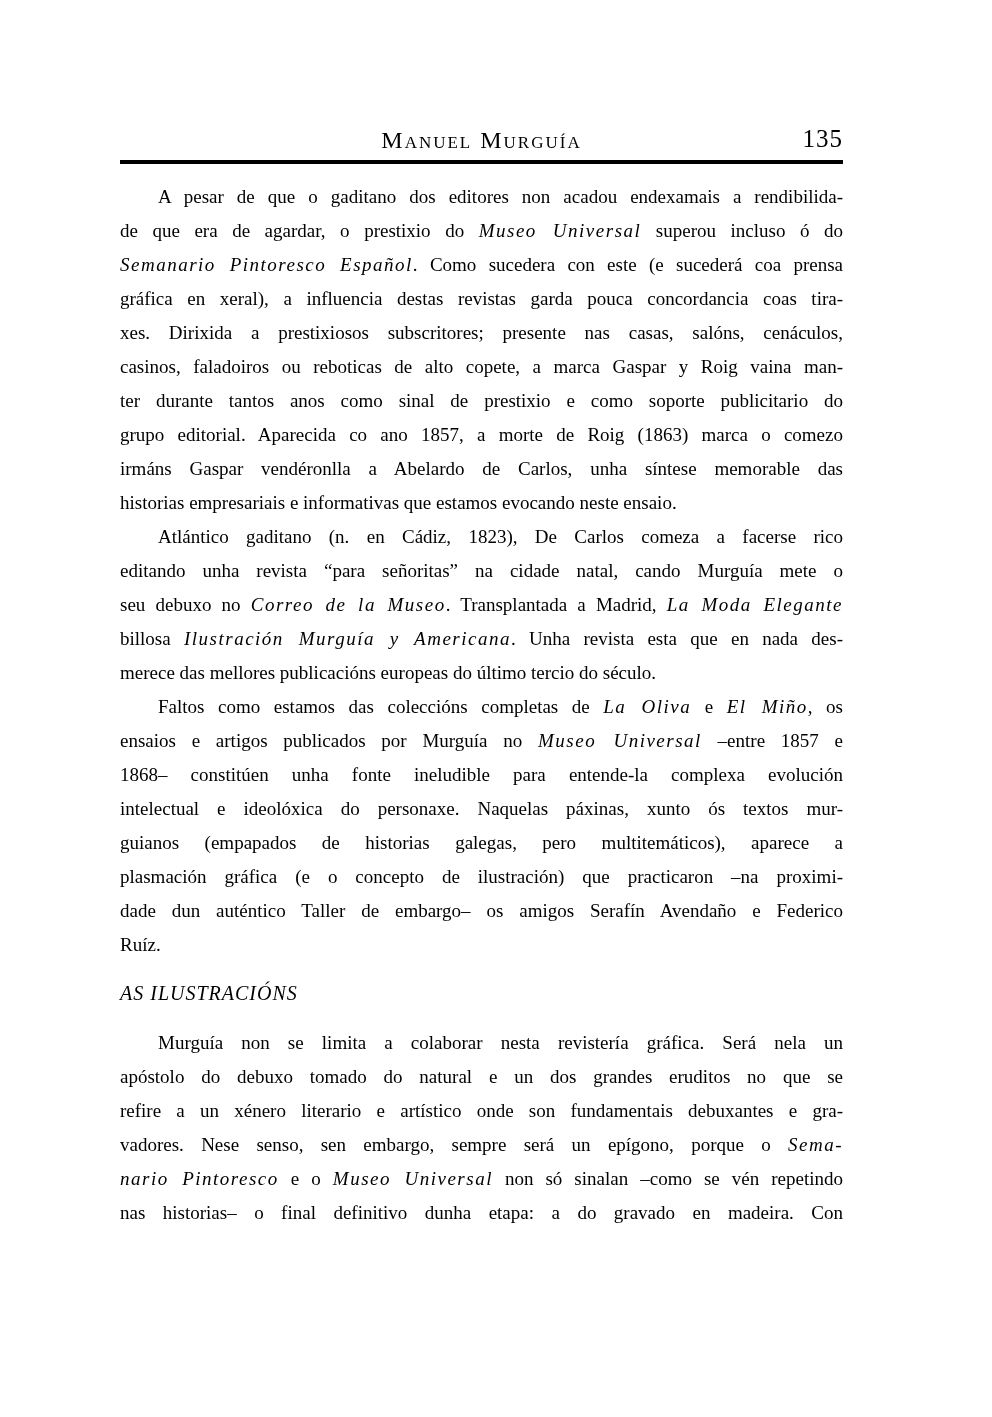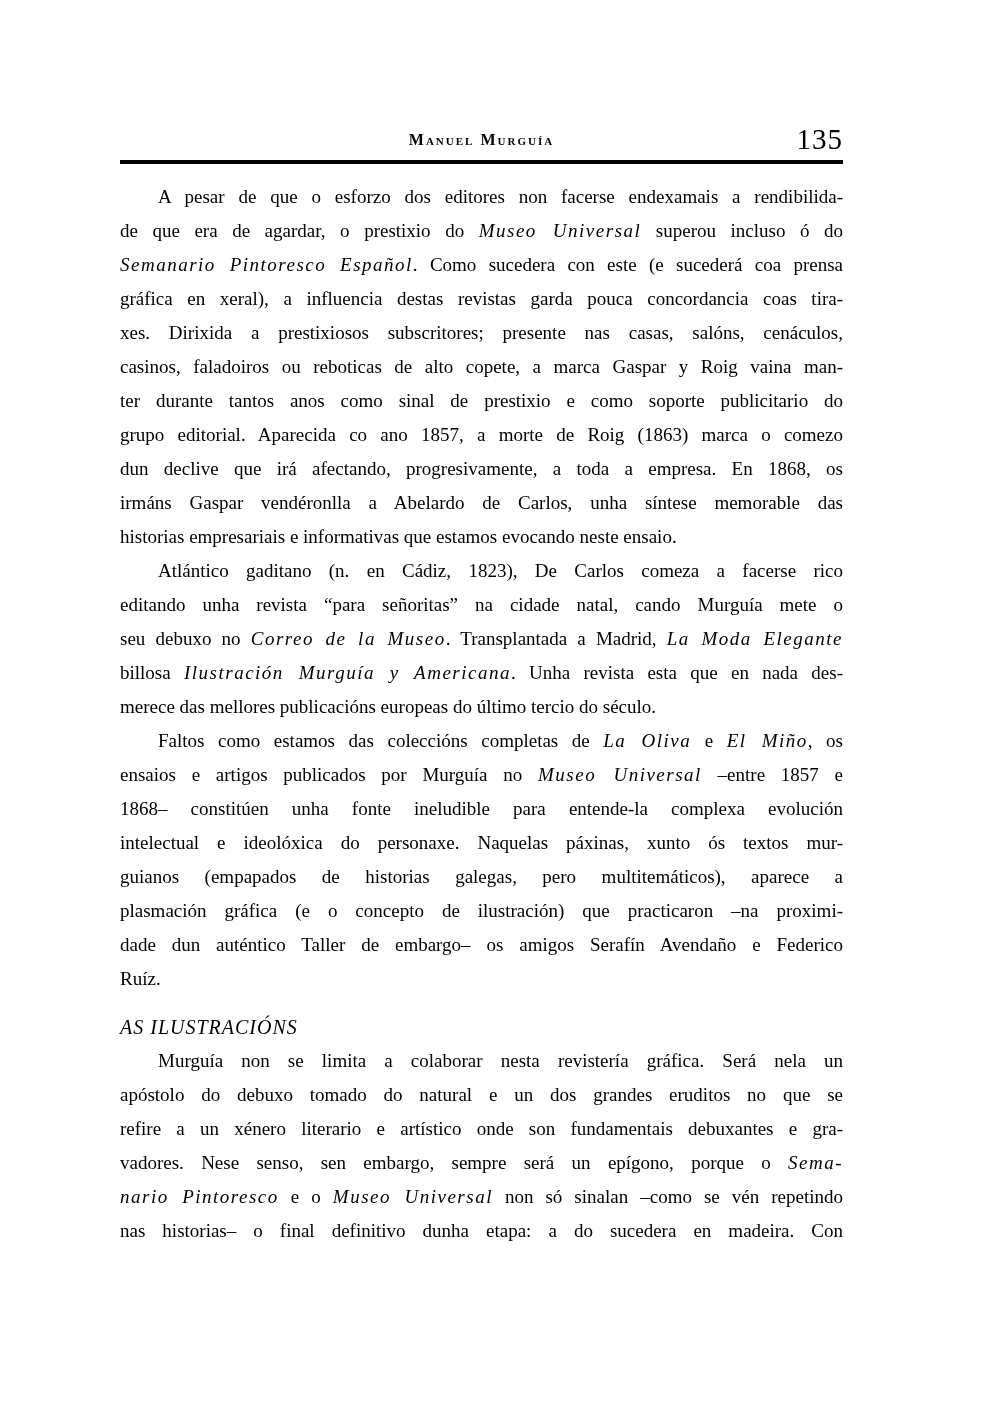--- a/index.html
+++ b/index.html
@@ -18,30 +18,29 @@
     top: 126px;
     width: 723px;
   }
   .page-header {
     position: relative;
     height: 32px;
   }
   .header-title {
     text-align: center;
     font-variant: small-caps;
-    font-size: 16px;
+    font-size: 24px;
     letter-spacing: 2px;
     line-height: 28px;
-    font-weight: bold;
   }
   .page-number {
     position: absolute;
     right: 0;
     top: -1px;
-    font-size: 29px;
+    font-size: 25px;
     line-height: 28px;
     letter-spacing: 1px;
   }
   .rule {
     height: 4px;
     background: #000000;
     margin-top: 2px;
   }
   .body {
     margin-top: 16px;
@@ -58,44 +57,43 @@
   .line.last { text-align-last: left; }
   .em {
     font-style: italic;
     letter-spacing: 1.5px;
   }
   .section-heading {
     font-style: italic;
     font-size: 20px;
     letter-spacing: 1px;
     line-height: 34px;
-    margin: 14px 0 0 0;
+    margin: 14px 0 16px 0;
   }
 </style>
 </head>
 <body>
 
 <div class="page">
   <div class="content">
     <div class="page-header">
       <div class="header-title">Manuel Murguía</div>
       <div class="page-number">135</div>
     </div>
     <div class="rule"></div>
     <div class="body">
         <div class="para">
-          <div class="line first"><span>A pesar de que o esforzo dos editores non facerse endexamais a rendibilida-</span></div>
+          <div class="line first"><span>A pesar de que o gaditano dos editores non acadou endexamais a rendibilida-</span></div>
           <div class="line"><span>de que era de agardar, o prestixio do </span><span class="em">Museo Universal</span><span> superou incluso ó do</span></div>
           <div class="line"><span class="em">Semanario Pintoresco Español</span><span>. Como sucedera con este (e sucederá coa prensa</span></div>
           <div class="line"><span>gráfica en xeral), a influencia destas revistas garda pouca concordancia coas tira-</span></div>
           <div class="line"><span>xes. Dirixida a prestixiosos subscritores; presente nas casas, salóns, cenáculos,</span></div>
           <div class="line"><span>casinos, faladoiros ou reboticas de alto copete, a marca Gaspar y Roig vaina man-</span></div>
           <div class="line"><span>ter durante tantos anos como sinal de prestixio e como soporte publicitario do</span></div>
           <div class="line"><span>grupo editorial. Aparecida co ano 1857, a morte de Roig (1863) marca o comezo</span></div>
-          <div class="line"><span>dun declive que irá afectando, progresivamente, a toda a empresa. En 1868, os</span></div>
           <div class="line"><span>irmáns Gaspar vendéronlla a Abelardo de Carlos, unha síntese memorable das</span></div>
           <div class="line last"><span>historias empresariais e informativas que estamos evocando neste ensaio.</span></div>
         </div>
         <div class="para">
           <div class="line first"><span>Atlántico gaditano (n. en Cádiz, 1823), De Carlos comeza a facerse rico</span></div>
           <div class="line"><span>editando unha revista “para señoritas” na cidade natal, cando Murguía mete o</span></div>
           <div class="line"><span>seu debuxo no </span><span class="em">Correo de la Museo</span><span>. Transplantada a Madrid, </span><span class="em">La Moda Elegante</span></div>
           <div class="line"><span>billosa </span><span class="em">Ilustración Murguía y Americana</span><span>. Unha revista esta que en nada des-</span></div>
           <div class="line last"><span>merece das mellores publicacións europeas do último tercio do século.</span></div>
         </div>
@@ -109,17 +107,17 @@
           <div class="line"><span>dade dun auténtico Taller de embargo– os amigos Serafín Avendaño e Federico</span></div>
           <div class="line last"><span>Ruíz.</span></div>
         </div>
         <div class="section-heading">AS ILUSTRACIÓNS</div>
         <div class="para">
           <div class="line first"><span>Murguía non se limita a colaborar nesta revistería gráfica. Será nela un</span></div>
           <div class="line"><span>apóstolo do debuxo tomado do natural e un dos grandes eruditos no que se</span></div>
           <div class="line"><span>refire a un xénero literario e artístico onde son fundamentais debuxantes e gra-</span></div>
           <div class="line"><span>vadores. Nese senso, sen embargo, sempre será un epígono, porque o </span><span class="em">Sema-</span></div>
           <div class="line"><span class="em">nario Pintoresco</span><span> e o </span><span class="em">Museo Universal</span><span> non só sinalan –como se vén repetindo</span></div>
-          <div class="line"><span>nas historias– o final definitivo dunha etapa: a do sucedera en madeira. Con</span></div>
+          <div class="line"><span>nas historias– o final definitivo dunha etapa: a do gravado en madeira. Con</span></div>
         </div>
       </div>
   </div>
 </div>
 
 </body></html>

